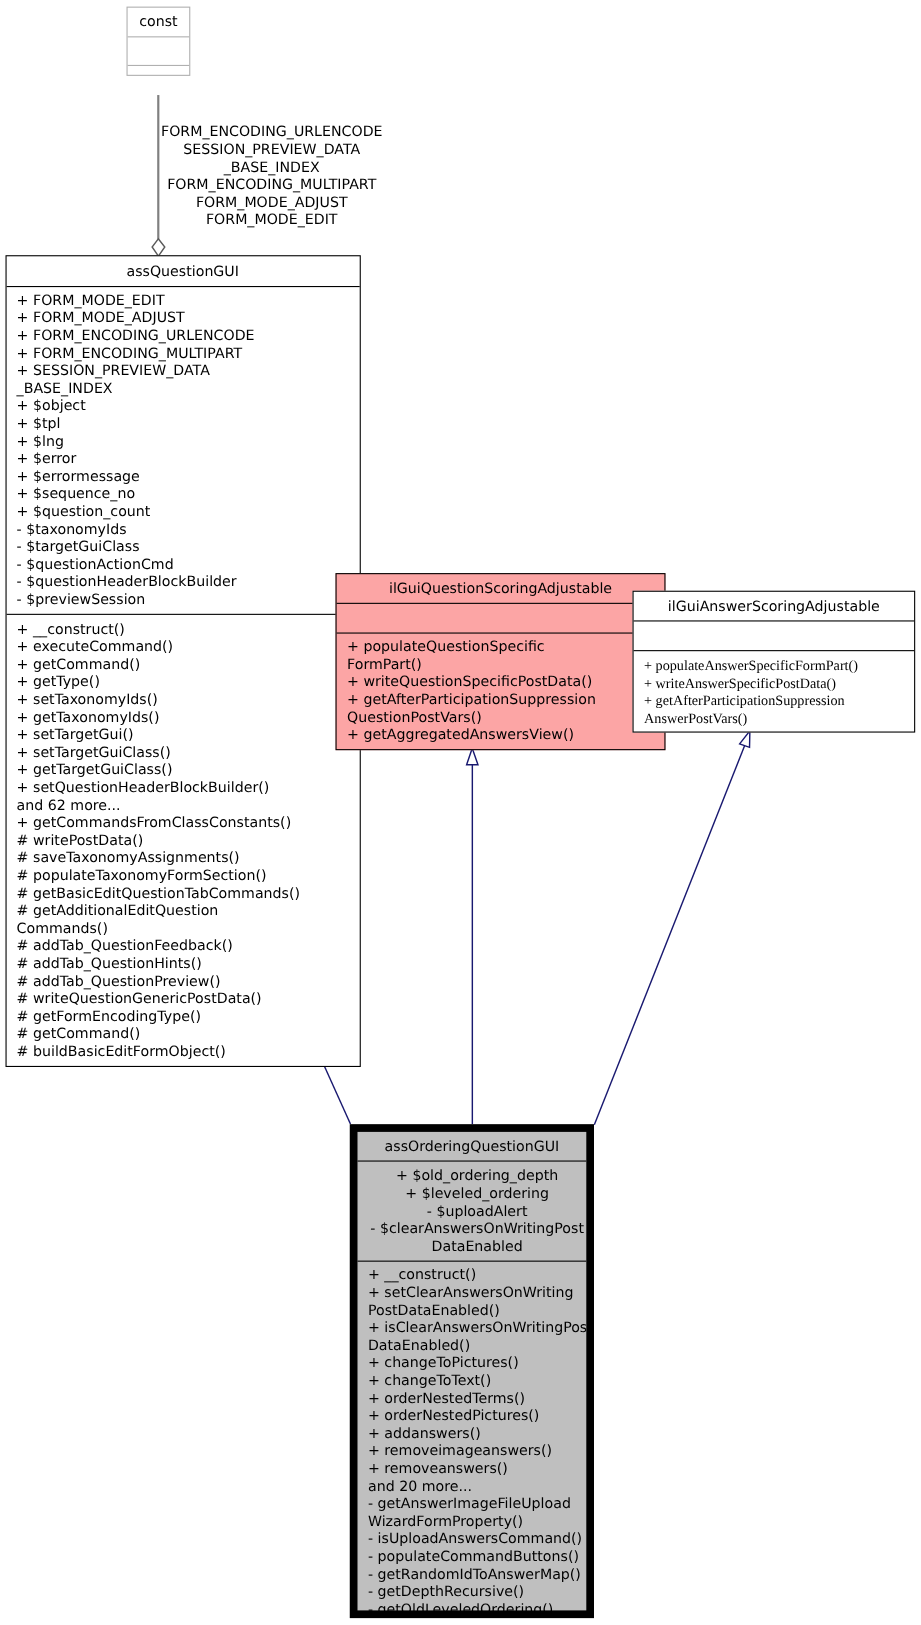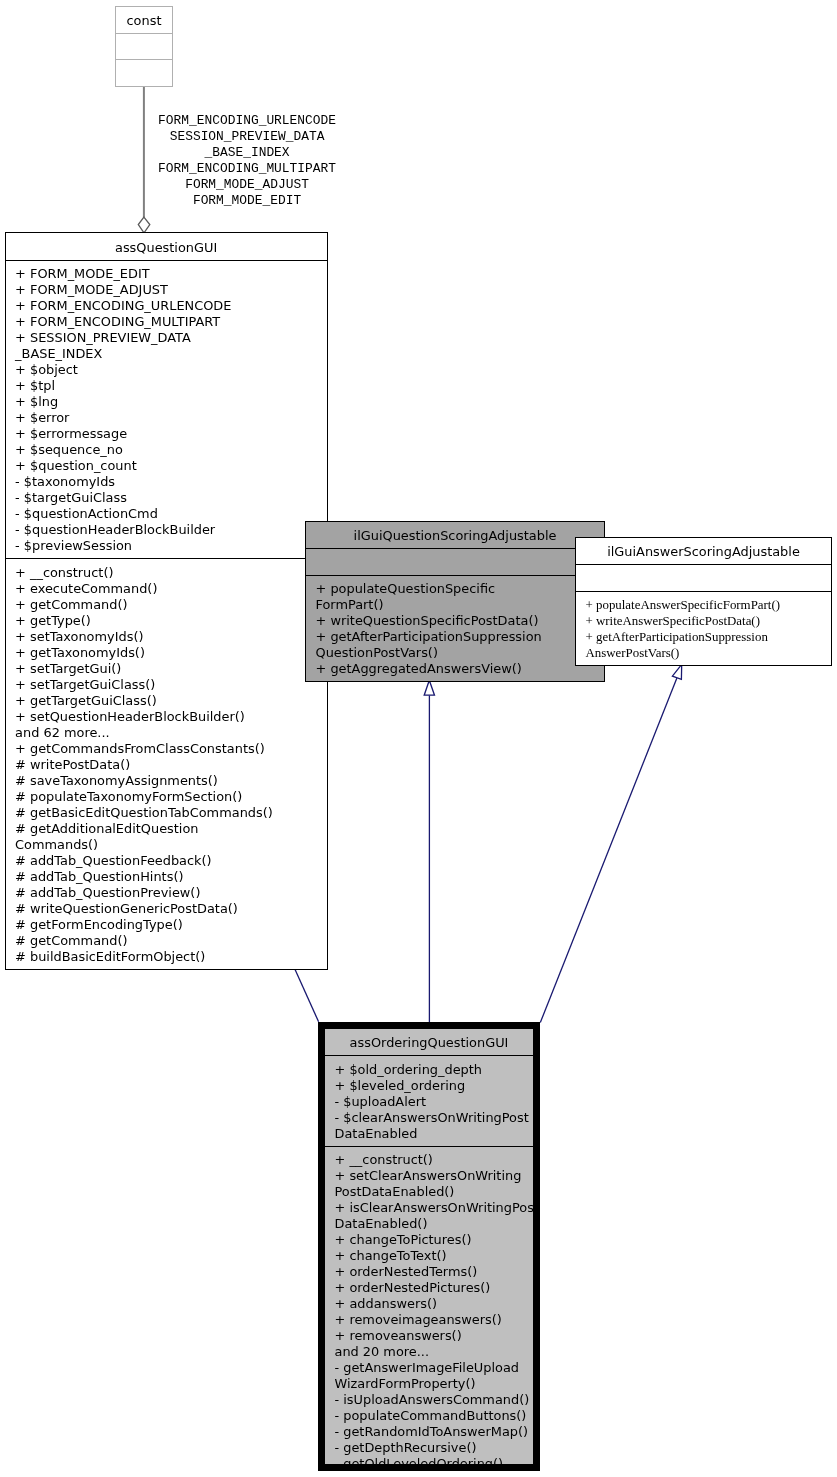--- a/index.html
+++ b/index.html
@@ -4,21 +4,21 @@
 <style>
   html,body{margin:0;padding:0;background:#ffffff;}
   body{width:837px;height:1477px;position:relative;overflow:hidden;
        font-family:"DejaVu Sans",sans-serif;font-size:12.9px;color:#000000;
        -webkit-font-smoothing:antialiased;}
   .node{position:absolute;box-sizing:border-box;}
   .node .title{text-align:center;box-sizing:border-box;overflow:hidden;}
   .node .sect{box-sizing:border-box;overflow:hidden;}
   .row{white-space:pre;line-height:16px;}
   .edge-label{position:absolute;text-align:center;line-height:16px;}
-  .elrow{white-space:pre;font-family:Liberation Mono, monospace;}
+  .elrow{white-space:pre;}
   .elleft{text-align:center;}
   svg.links{position:absolute;left:0;top:0;width:837px;height:1477px;}
 </style>
 </head>
 <body>
 
 <svg class="links" viewBox="0 0 837 1477">
 
   <g>
     <path d="M143.9,86.4 L143.9,217.2" stroke="#808080" stroke-width="2" fill="none"></path>
@@ -43,21 +43,21 @@
 
 <div class="edge-label" style="left:143.8px;top:112.8px;width:206.5px;line-height:16px;">
   <div class="elrow">FORM_ENCODING_URLENCODE</div>
   <div class="elrow elleft">SESSION_PREVIEW_DATA</div>
   <div class="elrow">_BASE_INDEX</div>
   <div class="elrow">FORM_ENCODING_MULTIPART</div>
   <div class="elrow">FORM_MODE_ADJUST</div>
   <div class="elrow">FORM_MODE_EDIT</div>
 </div>
 
-<div class="node" style="left:115px;top:6px;width:58px;height:81px;border:1px solid #b0b0b0;background:#fff;">
+<div class="node" style="left:115px;top:6px;width:58px;height:63px;border:1px solid #b0b0b0;background:#fff;">
   <div class="title" style="height:26px;line-height:27.5px;">const</div>
   <div class="sect" style="height:26px;border-top:1px solid #b0b0b0;"></div>
   <div class="sect" style="height:26px;border-top:1px solid #b0b0b0;"></div>
 </div>
 
 <div class="node" style="left:4.6px;top:231.8px;width:323px;height:738.2px;border:1px solid #000;background:#fff;">
   <div class="title" style="height:27px;line-height:30px;">assQuestionGUI</div>
   <div class="sect" style="height:298px;border-top:1px solid #000;padding:5.5px 0 0 9.5px;">
   <div class="row">+ FORM_MODE_EDIT</div>
       <div class="row">+ FORM_MODE_ADJUST</div>
@@ -100,21 +100,21 @@
       <div class="row"># addTab_QuestionFeedback()</div>
       <div class="row"># addTab_QuestionHints()</div>
       <div class="row"># addTab_QuestionPreview()</div>
       <div class="row"># writeQuestionGenericPostData()</div>
       <div class="row"># getFormEncodingType()</div>
       <div class="row"># getCommand()</div>
       <div class="row"># buildBasicEditFormObject()</div>
     </div>
 </div>
 
-<div class="node" style="left:305px;top:521px;width:300px;height:161px;border:1px solid #000;background:#a3a3a3;">
+<div class="node" style="left:305px;top:521px;width:300px;height:161px;border:1px solid #000;background:#fca5a5;">
   <div class="title" style="height:26px;line-height:27.5px;">ilGuiQuestionScoringAdjustable</div>
   <div class="sect" style="height:27px;border-top:1px solid #000;"></div>
   <div class="sect" style="height:106px;border-top:1px solid #000;padding:5px 0 0 9.5px;">
       <div class="row">+ populateQuestionSpecific</div>
       <div class="row">FormPart()</div>
       <div class="row">+ writeQuestionSpecificPostData()</div>
       <div class="row">+ getAfterParticipationSuppression</div>
       <div class="row">QuestionPostVars()</div>
       <div class="row">+ getAggregatedAnswersView()</div>
     </div>
@@ -126,21 +126,21 @@
   <div class="sect" style="height:74px;border-top:1px solid #000;padding:5px 0 0 9.5px;font-family:Liberation Serif, serif;">
       <div class="row">+ populateAnswerSpecificFormPart()</div>
       <div class="row">+ writeAnswerSpecificPostData()</div>
       <div class="row">+ getAfterParticipationSuppression</div>
       <div class="row">AnswerPostVars()</div>
     </div>
 </div>
 
 <div class="node" style="left:318px;top:1022px;width:222px;height:449px;border:7px solid #000000;background:#bfbfbf;">
   <div class="title" style="height:26px;line-height:27.5px;">assOrderingQuestionGUI</div>
-  <div class="sect" style="height:91px;border-top:1px solid #000;padding:6.4px 0 0 9.5px;">
+  <div class="sect" style="height:91px;border-top:1px solid #000;padding:6.4px 0 0 9.5px;text-align:center;">
       <div class="row">+ $old_ordering_depth</div>
       <div class="row">+ $leveled_ordering</div>
       <div class="row">- $uploadAlert</div>
       <div class="row">- $clearAnswersOnWritingPost</div>
       <div class="row">DataEnabled</div>
     </div>
   <div class="sect" style="height:330px;border-top:1px solid #000;padding:5px 0 0 9.5px;">
       <div class="row">+ __construct()</div>
       <div class="row">+ setClearAnswersOnWriting</div>
       <div class="row">PostDataEnabled()</div>

